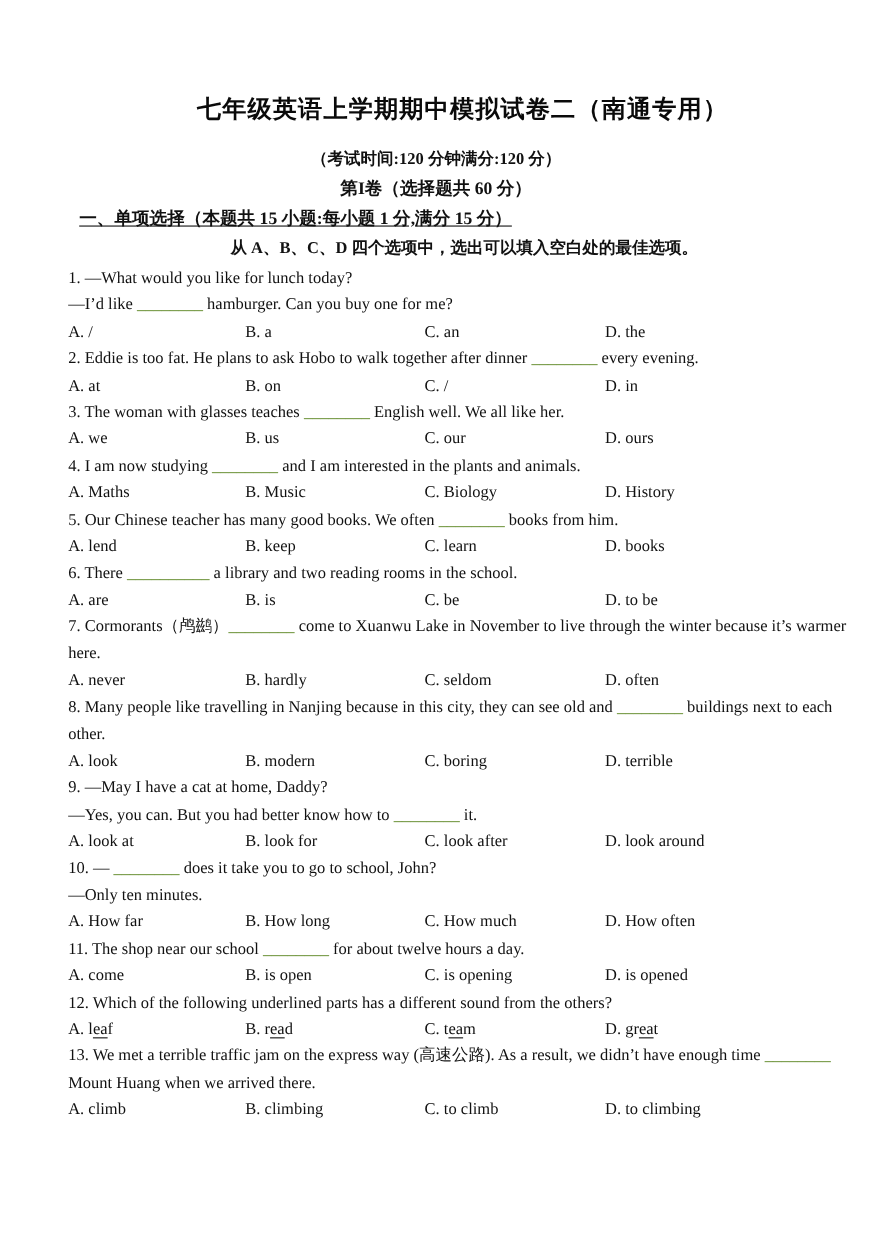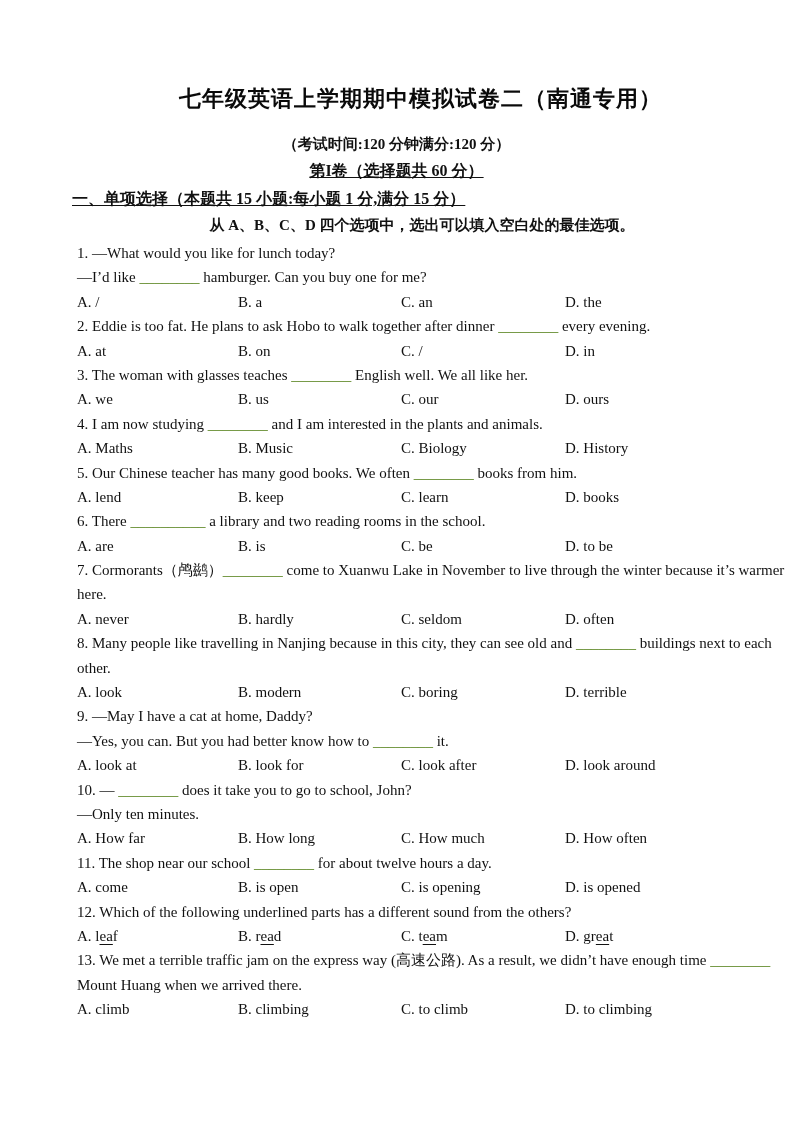--- a/index.html
+++ b/index.html
@@ -43,21 +43,20 @@
     font-weight: 700;
   }
   .part-heading {
     position: absolute;
     top: 161px;
     left: 0;
     width: 793px;
     text-align: center;
     font-size: 16px;
     font-weight: 700;
-    text-decoration: underline;
   }
   .section-heading {
     position: absolute;
     top: 189px;
     left: 72px;
     width: 700px;
     font-size: 16px;
     font-weight: 700;
     white-space: pre;
     text-decoration: underline;
@@ -68,21 +67,21 @@
     left: 72px;
     width: 700px;
     font-size: 15px;
     font-weight: 700;
     white-space: pre;
     text-align: center;
   }
   .questions {
     position: absolute;
     top: 241px;
-    left: 77px;
+    left: 62px;
     width: 661px;
     font-size: 15px;
     line-height: 24.4px;
   }
   .qline {
     white-space: pre;
     height: 24.4px;
   }
   .blank {
     color: #4d7c0f;

